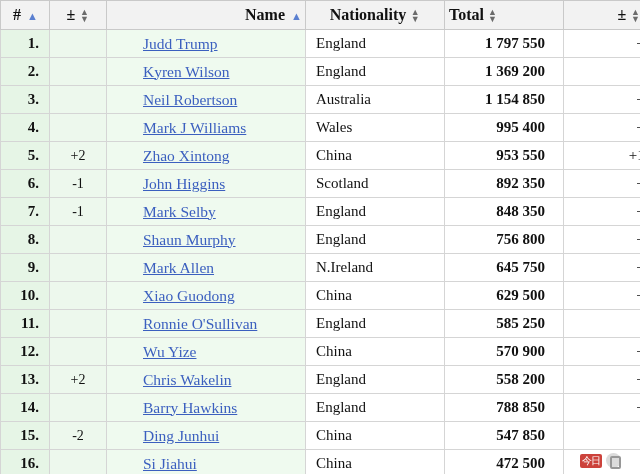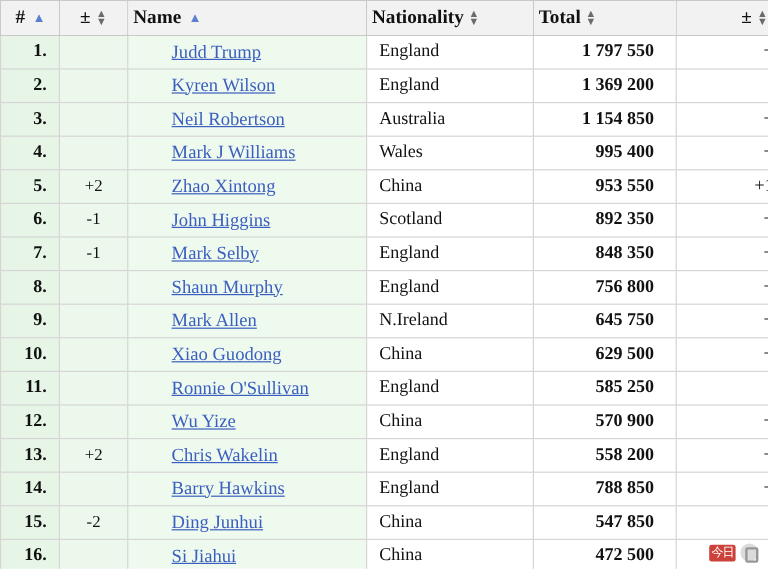--- a/index.html
+++ b/index.html
@@ -23,22 +23,22 @@
     font-weight:bold;
     font-size:16px;
     height:26px;
     padding:1px 4px;
     color:#111;
     vertical-align:middle;
     position:relative;
   }
   th.col-rank{width:40px;text-align:center;}
   th.col-move{width:48px;text-align:center;}
-  th.col-name{width:190px;text-align:left;}
-  th.col-nat{width:130px;text-align:left;}
+  th.col-name{width:190px;text-align:right;}
+  th.col-nat{width:130px;text-align:center;}
   th.col-total{width:110px;text-align:left;}
   th.col-delta{width:122px;text-align:center;}
 
   .sorticon{
     display:inline-block;
     width:10px;
     vertical-align:middle;
     line-height:7px;
     font-size:9px;
     margin-left:4px;
@@ -88,21 +88,21 @@
     font-weight:bold;
     padding-right:18px;
   }
   td.delta{
     background:#ffffff;
     text-align:right;
     padding-right:8px;
   }
   .watermark{
     position:absolute;
-    right:8px;
+    right:19px;
     bottom:6px;
     display:flex;
     align-items:center;
     gap:4px;
     font-family:"Liberation Sans", sans-serif;
     font-size:13px;
     color:#6d6d6d;
     opacity:.92;
     pointer-events:none;
   }

